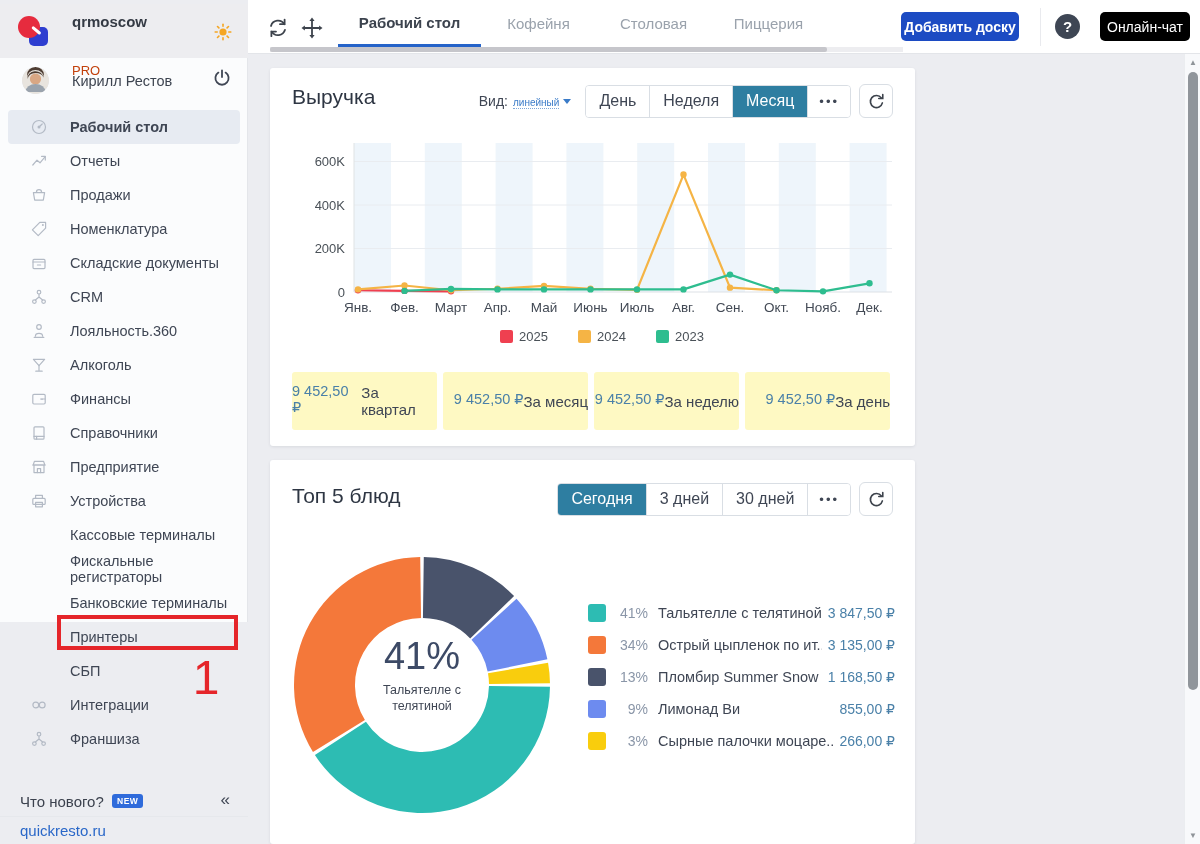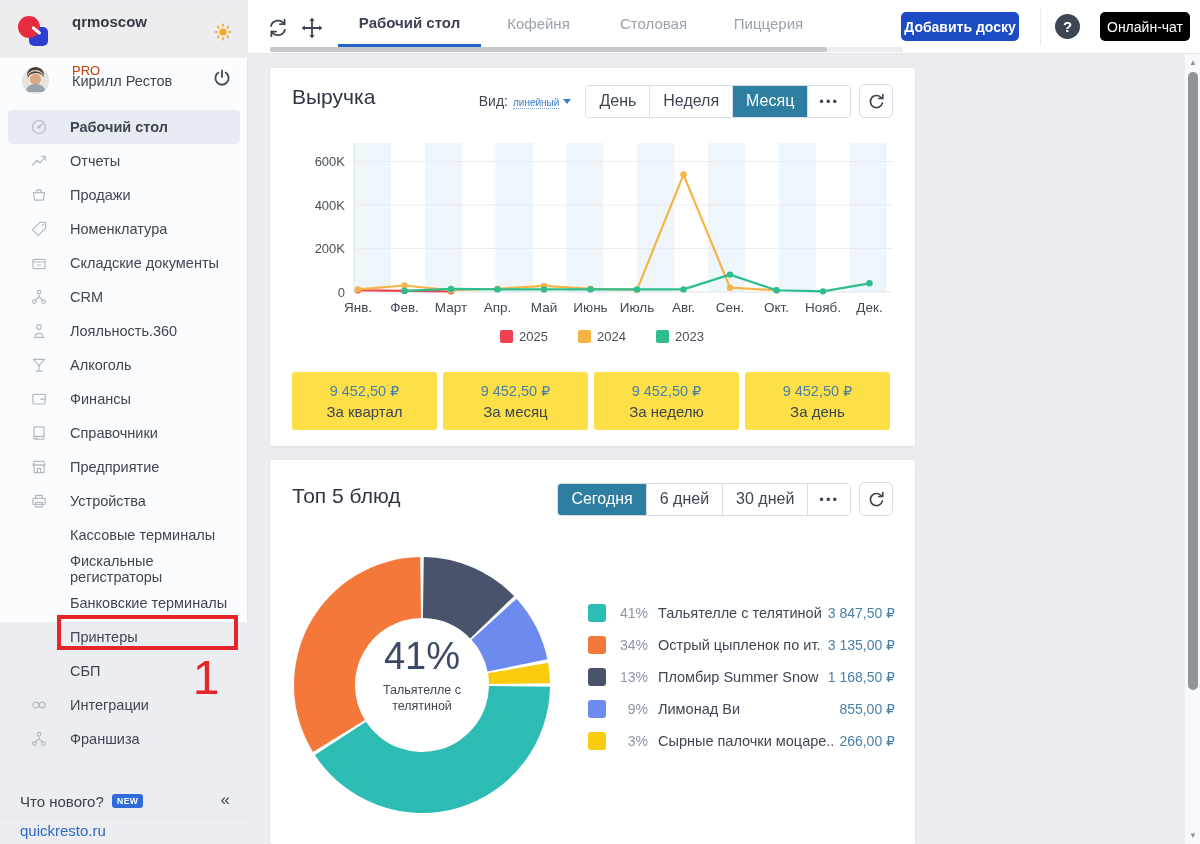--- a/index.html
+++ b/index.html
@@ -63,21 +63,21 @@
   .caret-down { display:inline-block; width:0; height:0; border-left:4px solid transparent; border-right:4px solid transparent; border-top:5px solid #3a7bc8; margin-left:4px; vertical-align:middle; }
   .view-wrap { margin-right:14px; }
   .seg { display:flex; border:1px solid #d9dee4; border-radius:4px; overflow:hidden; background:#fff; height:33px; }
   .seg-btn { display:flex; align-items:center; padding:0 13px; font-size:16px; color:#3f4654; border-left:1px solid #d9dee4; cursor:pointer; background:#fff; }
   .seg-btn:first-child { border-left:none; }
   .seg-btn.active { background:#2e7ea1; color:#fff; }
   .seg-btn.more { letter-spacing:2px; font-size:13px; padding:0 11px; }
   .icon-btn { width:34px; height:34px; border:1px solid #d9dee4; border-radius:6px; background:#fff; margin-left:8px; display:flex; align-items:center; justify-content:center; cursor:pointer; }
 
   .stats-row { position:absolute; left:22px; top:304px; display:flex; gap:6px; }
-  .stat-box { width:145px; height:58px; background:#fde047; border-radius:3px; display:flex; flex-direction:column; align-items:center; justify-content:center; }
+  .stat-box { width:145px; height:58px; background:#fef9c3; border-radius:3px; display:flex; flex-direction:row; align-items:center; justify-content:flex-end; }
   .stat-value { font-size:14.5px; color:#4a80a8; margin-bottom:4px; }
   .stat-label { font-size:15px; color:#3f4654; }
 
   .donut-wrap { position:absolute; left:17px; top:90px; width:270px; height:270px; }
   .donut-center { position:absolute; left:60px; top:85px; width:150px; text-align:center; pointer-events:none; }
   .donut-pct { font-size:38px; color:#3d4a66; }
   .donut-name { font-size:12.5px; color:#3f4654; margin-top:4px; line-height:1.3; width:110px; margin-left:auto; margin-right:auto; }
 
   .dish-legend { position:absolute; left:318px; top:143px; width:307px; }
   .dish-row { display:flex; align-items:center; height:20px; margin-bottom:12px; }
@@ -415,21 +415,21 @@
         <div class="stat-label">За день</div>
       </div>
     </div>
 </div>
 
 <div class="card card-dishes">
   <div class="card-title" style="top:24px;">Топ 5 блюд</div>
   <div class="card-controls" style="top:22px;">
     <span class="seg" id="dishes-seg">
         <span class="seg-btn active">Сегодня</span>
-        <span class="seg-btn">6 дней</span>
+        <span class="seg-btn">3 дней</span>
         <span class="seg-btn">30 дней</span>
         <span class="seg-btn more">•••</span>
       </span>
     <span class="icon-btn">
       <svg viewBox="0 0 20 20" width="19" height="19" fill="none" stroke="#3d434c" stroke-width="1.7" stroke-linecap="round">
           <path d="M16.2 11.5 a6.4 6.4 0 1 1 -1.1 -5.3"></path>
           <path d="M16.6 2.6 v4.2 h-4.2" fill="none"></path>
         </svg>
     </span>
   </div>

